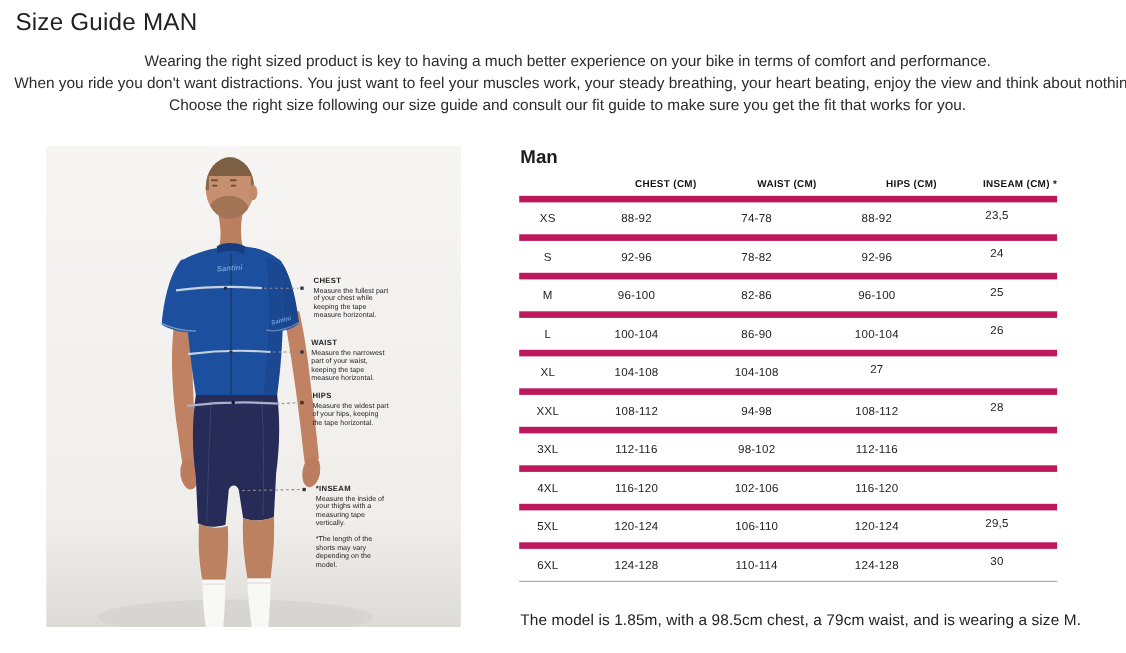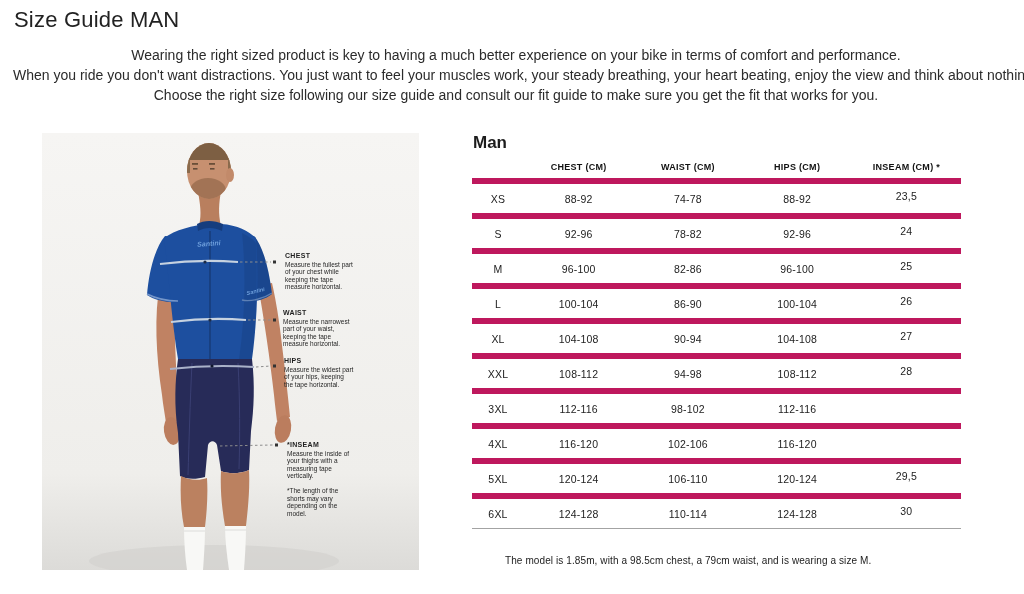--- a/index.html
+++ b/index.html
@@ -52,32 +52,32 @@
     font-size: 17px; line-height: 17px; font-weight: 700;
     margin: 0 0 4px 1px; color: #1c1c1c;
   }
   .thead, .tr {
     display: grid;
     grid-template-columns: 52px 1fr 1fr 1fr 1fr;
   }
   .thead { height: 23px; align-items: center; }
   .th {
     font-size: 9px; font-weight: 700; letter-spacing: 0.3px;
-    text-align: center; color: #111;
+    text-align: right; color: #111;
   }
   .tbody { border-bottom: 1px solid #a3a3a3; }
   .tr { height: 35px; border-top: 6px solid #be185d; }
   .td {
     display: flex; align-items: center; justify-content: center;
     font-size: 10.5px; color: #222; letter-spacing: 0.2px;
   }
   .td.inseam { position: relative; top: -3px; }
   .footnote {
     position: absolute; left: 473px; top: 555px;
-    font-size: 10px; color: #222; letter-spacing: 0.1px; margin-left: 32px;
+    font-size: 14px; color: #222; letter-spacing: 0.1px;
   }
 </style>
 </head>
 <body>
 
 <div id="page">
 
   <h1 class="page-title">Size Guide MAN</h1>
 
   <div class="intro">
@@ -234,21 +234,20 @@
         <div class="tr">
           <div class="td">L</div>
           <div class="td">100-104</div>
           <div class="td">86-90</div>
           <div class="td">100-104</div>
           <div class="td inseam">26</div>
         </div>
         <div class="tr">
           <div class="td">XL</div>
           <div class="td">104-108</div>
-          <div class="td">90-94</div>
           <div class="td">104-108</div>
           <div class="td inseam">27</div>
         </div>
         <div class="tr">
           <div class="td">XXL</div>
           <div class="td">108-112</div>
           <div class="td">94-98</div>
           <div class="td">108-112</div>
           <div class="td inseam">28</div>
         </div>

